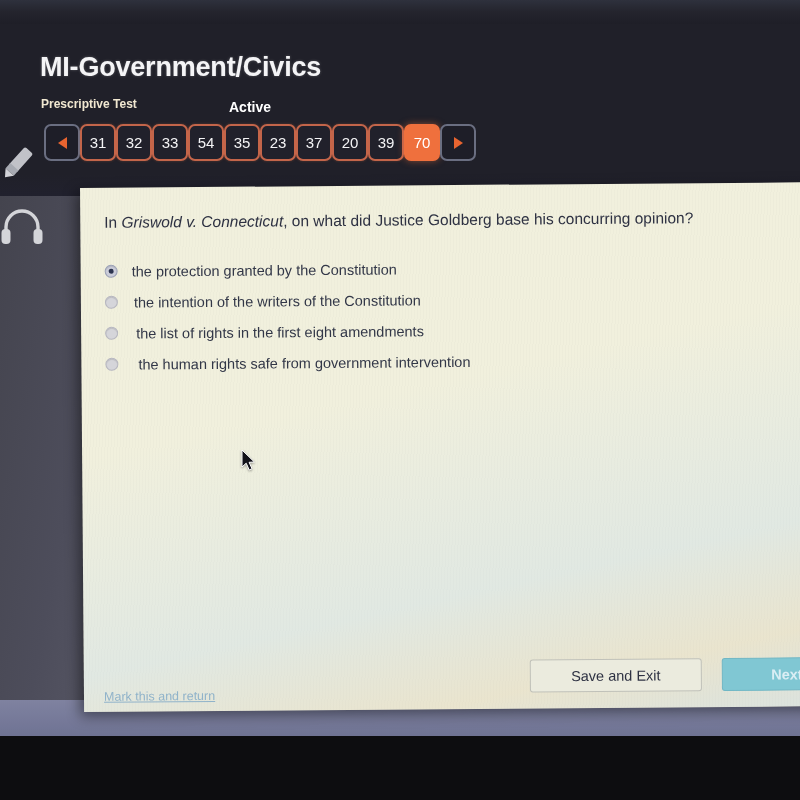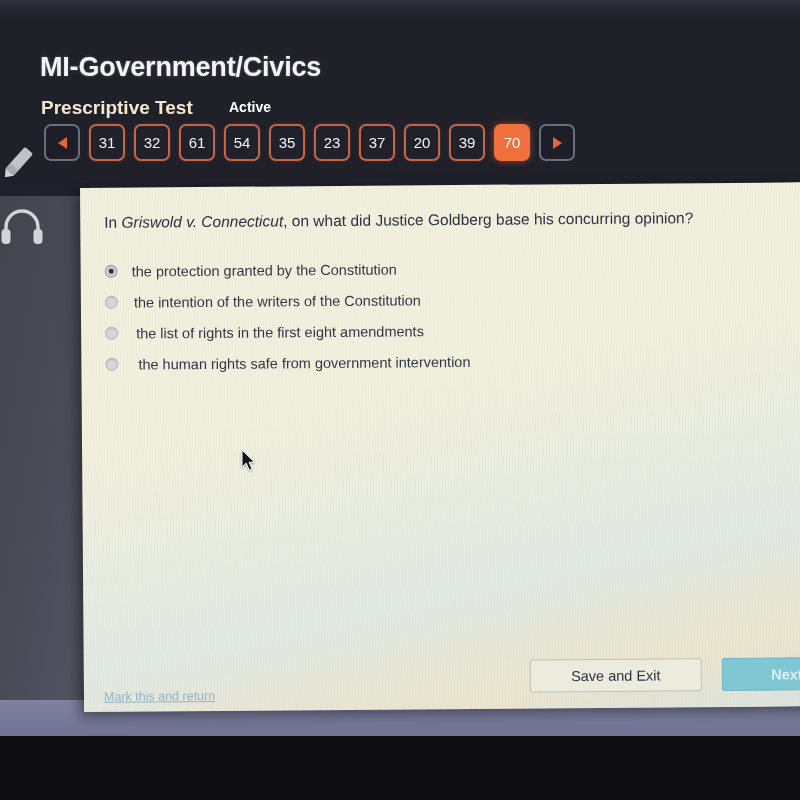--- a/index.html
+++ b/index.html
@@ -70,40 +70,39 @@
     left: 40px; top: 52px;
     font-size: 27px;
     font-weight: bold;
     color: #f2f2f4;
     letter-spacing: -0.2px;
     text-shadow: 0 0 3px rgba(255,255,255,0.25);
   }
   .test-name {
     position: absolute;
     left: 41px; top: 97px;
-    font-size: 19px;
+    font-size: 12px;
     font-weight: bold;
     color: #efe6cf;
   }
   .test-status {
     position: absolute;
     left: 229px; top: 99px;
     font-size: 14px;
     font-weight: bold;
     color: #ffffff;
     text-align: right;
   }
 
   
   .pager {
     position: absolute;
     left: 44px; top: 124px;
     display: flex;
     align-items: center;
-    gap: 9px;
   }
   .pg {
     width: 36px; height: 37px;
     border-radius: 7px;
     display: flex; align-items: center; justify-content: center;
     font-size: 15px;
     color: #f1f1f3;
     background: #23232d;
     border: 2px solid #c4654a;
     box-shadow: 0 0 3px rgba(235,120,70,0.28);
@@ -270,21 +269,21 @@
   <div class="course-title">MI-Government/Civics</div>
   <div class="test-name">Prescriptive Test</div>
   <div class="test-status">Active</div>
 
   <div class="pager">
     <div class="pg arrow">
       <span class="tri-l"></span>
     </div>
     <div class="pg">31</div>
     <div class="pg">32</div>
-    <div class="pg">61</div>
+    <div class="pg">33</div>
     <div class="pg">54</div>
     <div class="pg">35</div>
     <div class="pg">23</div>
     <div class="pg">37</div>
     <div class="pg">20</div>
     <div class="pg">39</div>
     <div class="pg current">70</div>
     <div class="pg arrow">
       <span class="tri-r"></span>
     </div>

